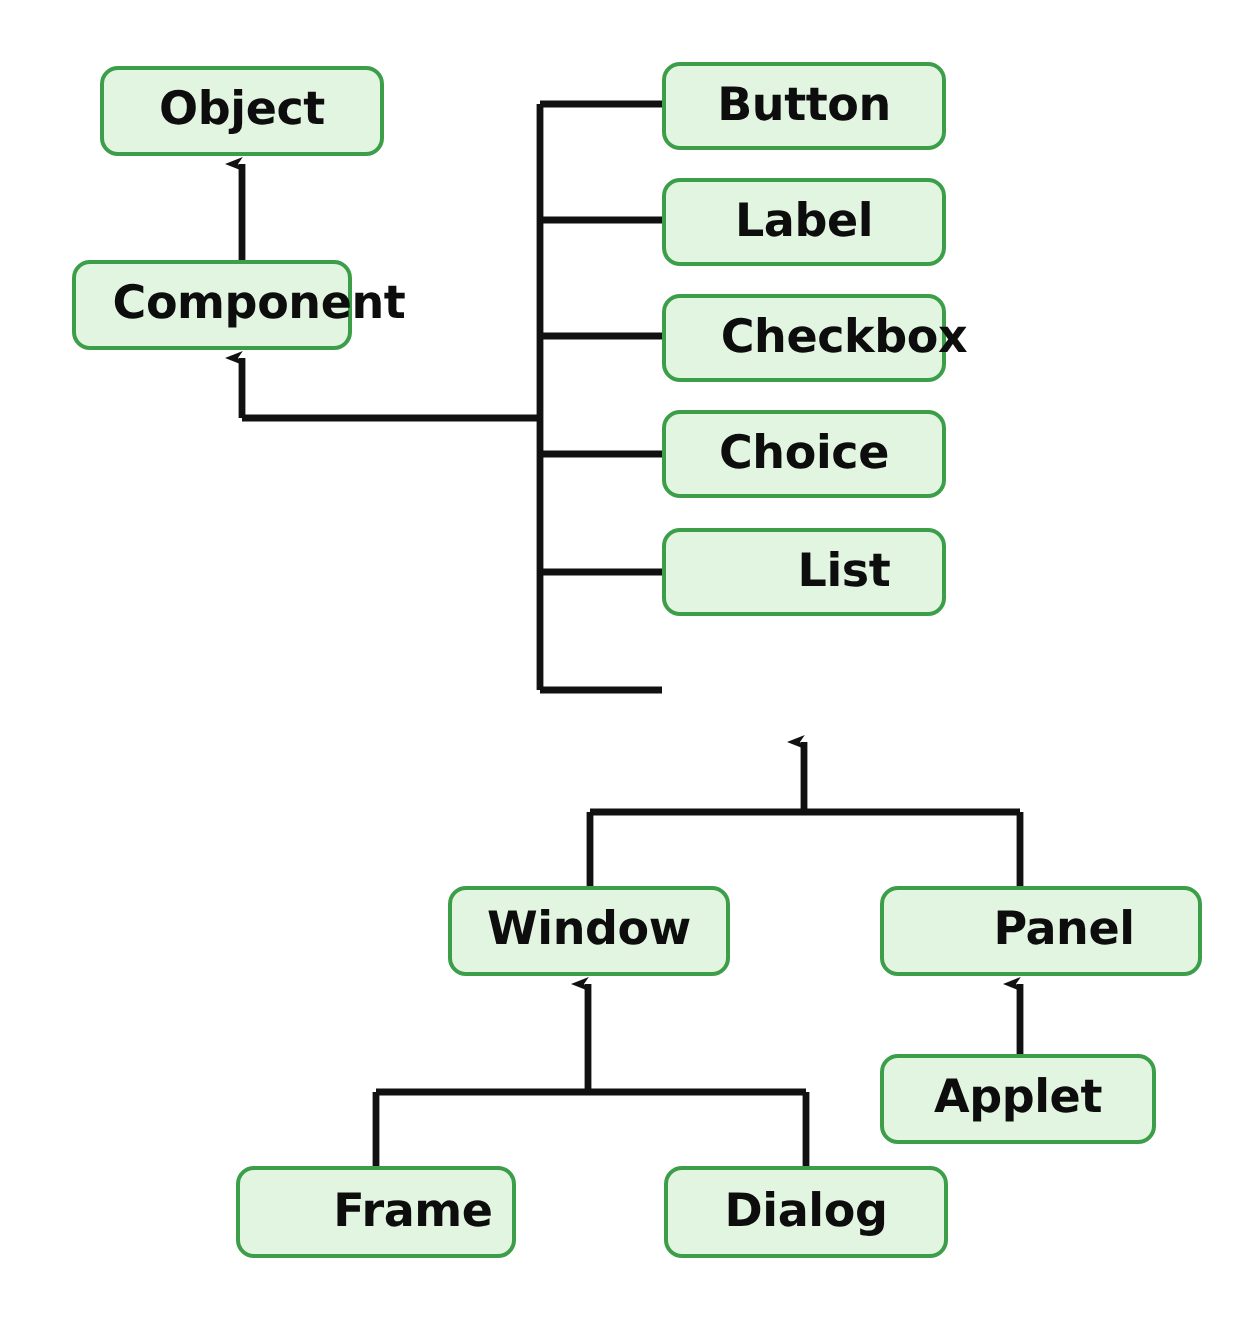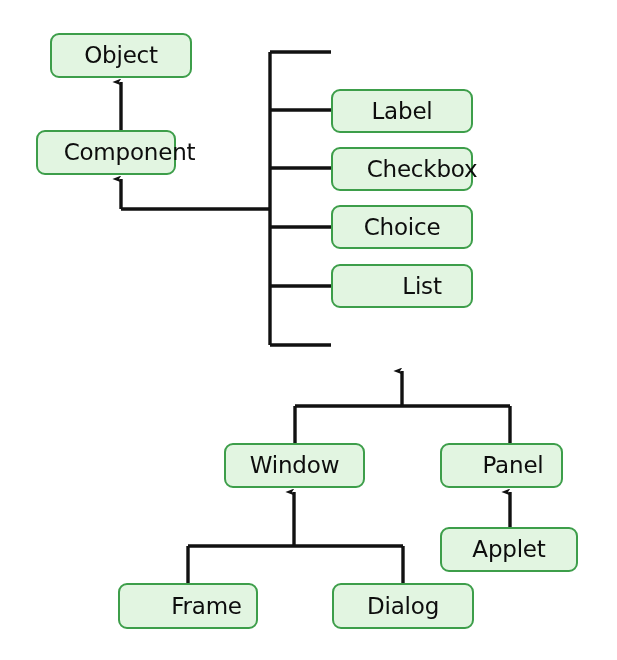--- a/index.html
+++ b/index.html
@@ -38,21 +38,21 @@
     display: flex;
     align-items: center;
     justify-content: center;
     background: #e2f5e1;
     border: 2.5px solid #3d9e4a;
     border-radius: 9px;
   }
   .node-label {
     font-family: "DejaVu Sans", sans-serif;
     font-size: 23px;
-    font-weight: 400;
+    font-weight: 700;
     color: #0d0d0d;
     letter-spacing: -0.2px;
     line-height: 1;
     white-space: nowrap;
   }
 </style>
 </head>
 <body>
 
 <div id="diagram-root">
@@ -98,20 +98,23 @@
   <div id="nodes-layer">
 
     <div class="node" style="left:50px; top:33px; width:142px; height:45px;">
       <span class="node-label">Object</span>
     </div>
 
     <div class="node" style="left:36px; top:130px; width:140px; height:45px;padding-left:47px;">
       <span class="node-label">Component</span>
     </div>
 
+    <div class="node" style="left:331px; top:31px; width:142px; height:44px;">
+      <span class="node-label">Button</span>
+    </div>
 
     <div class="node" style="left:331px; top:89px; width:142px; height:44px;">
       <span class="node-label">Label</span>
     </div>
 
     <div class="node" style="left:331px; top:147px; width:142px; height:44px;padding-left:40px;">
       <span class="node-label">Checkbox</span>
     </div>
 
     <div class="node" style="left:331px; top:205px; width:142px; height:44px;">
@@ -120,21 +123,21 @@
 
     <div class="node" style="left:331px; top:264px; width:142px; height:44px;padding-left:40px;">
       <span class="node-label">List</span>
     </div>
 
 
     <div class="node" style="left:224px; top:443px; width:141px; height:45px;">
       <span class="node-label">Window</span>
     </div>
 
-    <div class="node" style="left:440px; top:443px; width:123px; height:45px;padding-left:23px;">
+    <div class="node" style="left:440px; top:443px; width:161px; height:45px;padding-left:23px;">
       <span class="node-label">Panel</span>
     </div>
 
     <div class="node" style="left:440px; top:527px; width:138px; height:45px;">
       <span class="node-label">Applet</span>
     </div>
 
     <div class="node" style="left:118px; top:583px; width:140px; height:46px;padding-left:37px;">
       <span class="node-label">Frame</span>
     </div>

